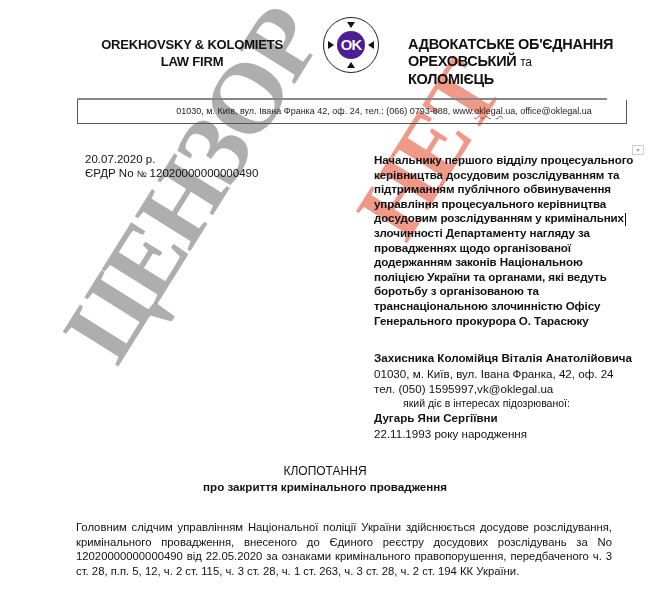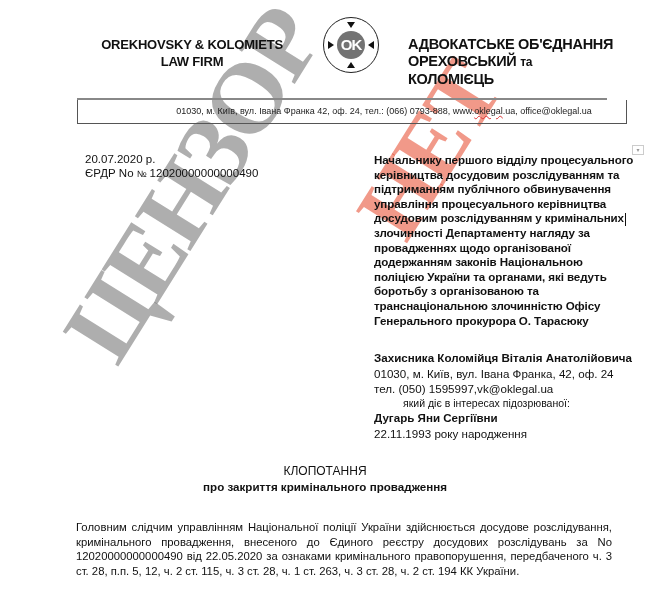--- a/index.html
+++ b/index.html
@@ -3,26 +3,26 @@
 <meta charset="utf-8">
 <style>
   html, body { margin:0; padding:0; background:#ffffff; }
   body { width:650px; height:598px; position:relative; overflow:hidden;
          font-family:"Liberation Sans", sans-serif; color:#111; }
 
   .firm-en { position:absolute; left:92px; top:36px; width:200px; text-align:center;
              font-weight:bold; font-size:13px; line-height:17px; letter-spacing:-0.2px; color:#111; }
   .firm-ua { position:absolute; left:408px; top:36px; width:212px; text-align:left;
              font-weight:bold; font-size:14.5px; line-height:17px; letter-spacing:-0.3px; color:#111; }
-  .firm-ua .small { font-size:12px; font-weight:bold; }
+  .firm-ua .small { font-size:12px; font-weight:normal; }
 
   .logo { position:absolute; left:323px; top:17px; width:56px; height:56px;
           border:1.5px solid #222; border-radius:50%; box-sizing:border-box; }
   .logo .inner { position:absolute; left:13px; top:13px; width:28px; height:28px; border-radius:50%;
-                 background:#737373; color:#fff; font-weight:bold; font-size:15px;
+                 background:#4c1d95; color:#fff; font-weight:bold; font-size:15px;
                  line-height:28px; text-align:center; letter-spacing:-1px; }
   .logo .arr { position:absolute; width:0; height:0; }
   .logo .up { left:23px; top:4px; border-left:4px solid transparent; border-right:4px solid transparent; border-top:6px solid #111; }
   .logo .down { left:23px; bottom:4px; border-left:4px solid transparent; border-right:4px solid transparent; border-bottom:6px solid #111; }
   .logo .left { left:4px; top:23px; border-top:4px solid transparent; border-bottom:4px solid transparent; border-left:6px solid #111; }
   .logo .right { right:4px; top:23px; border-top:4px solid transparent; border-bottom:4px solid transparent; border-right:6px solid #111; }
 
   .hr-top { position:absolute; left:77px; top:98px; width:530px; height:2px; background:#888; }
   .addr-box { position:absolute; left:77px; top:100px; width:550px; height:24px;
               border:1.5px solid #555; border-top:none; box-sizing:border-box;

